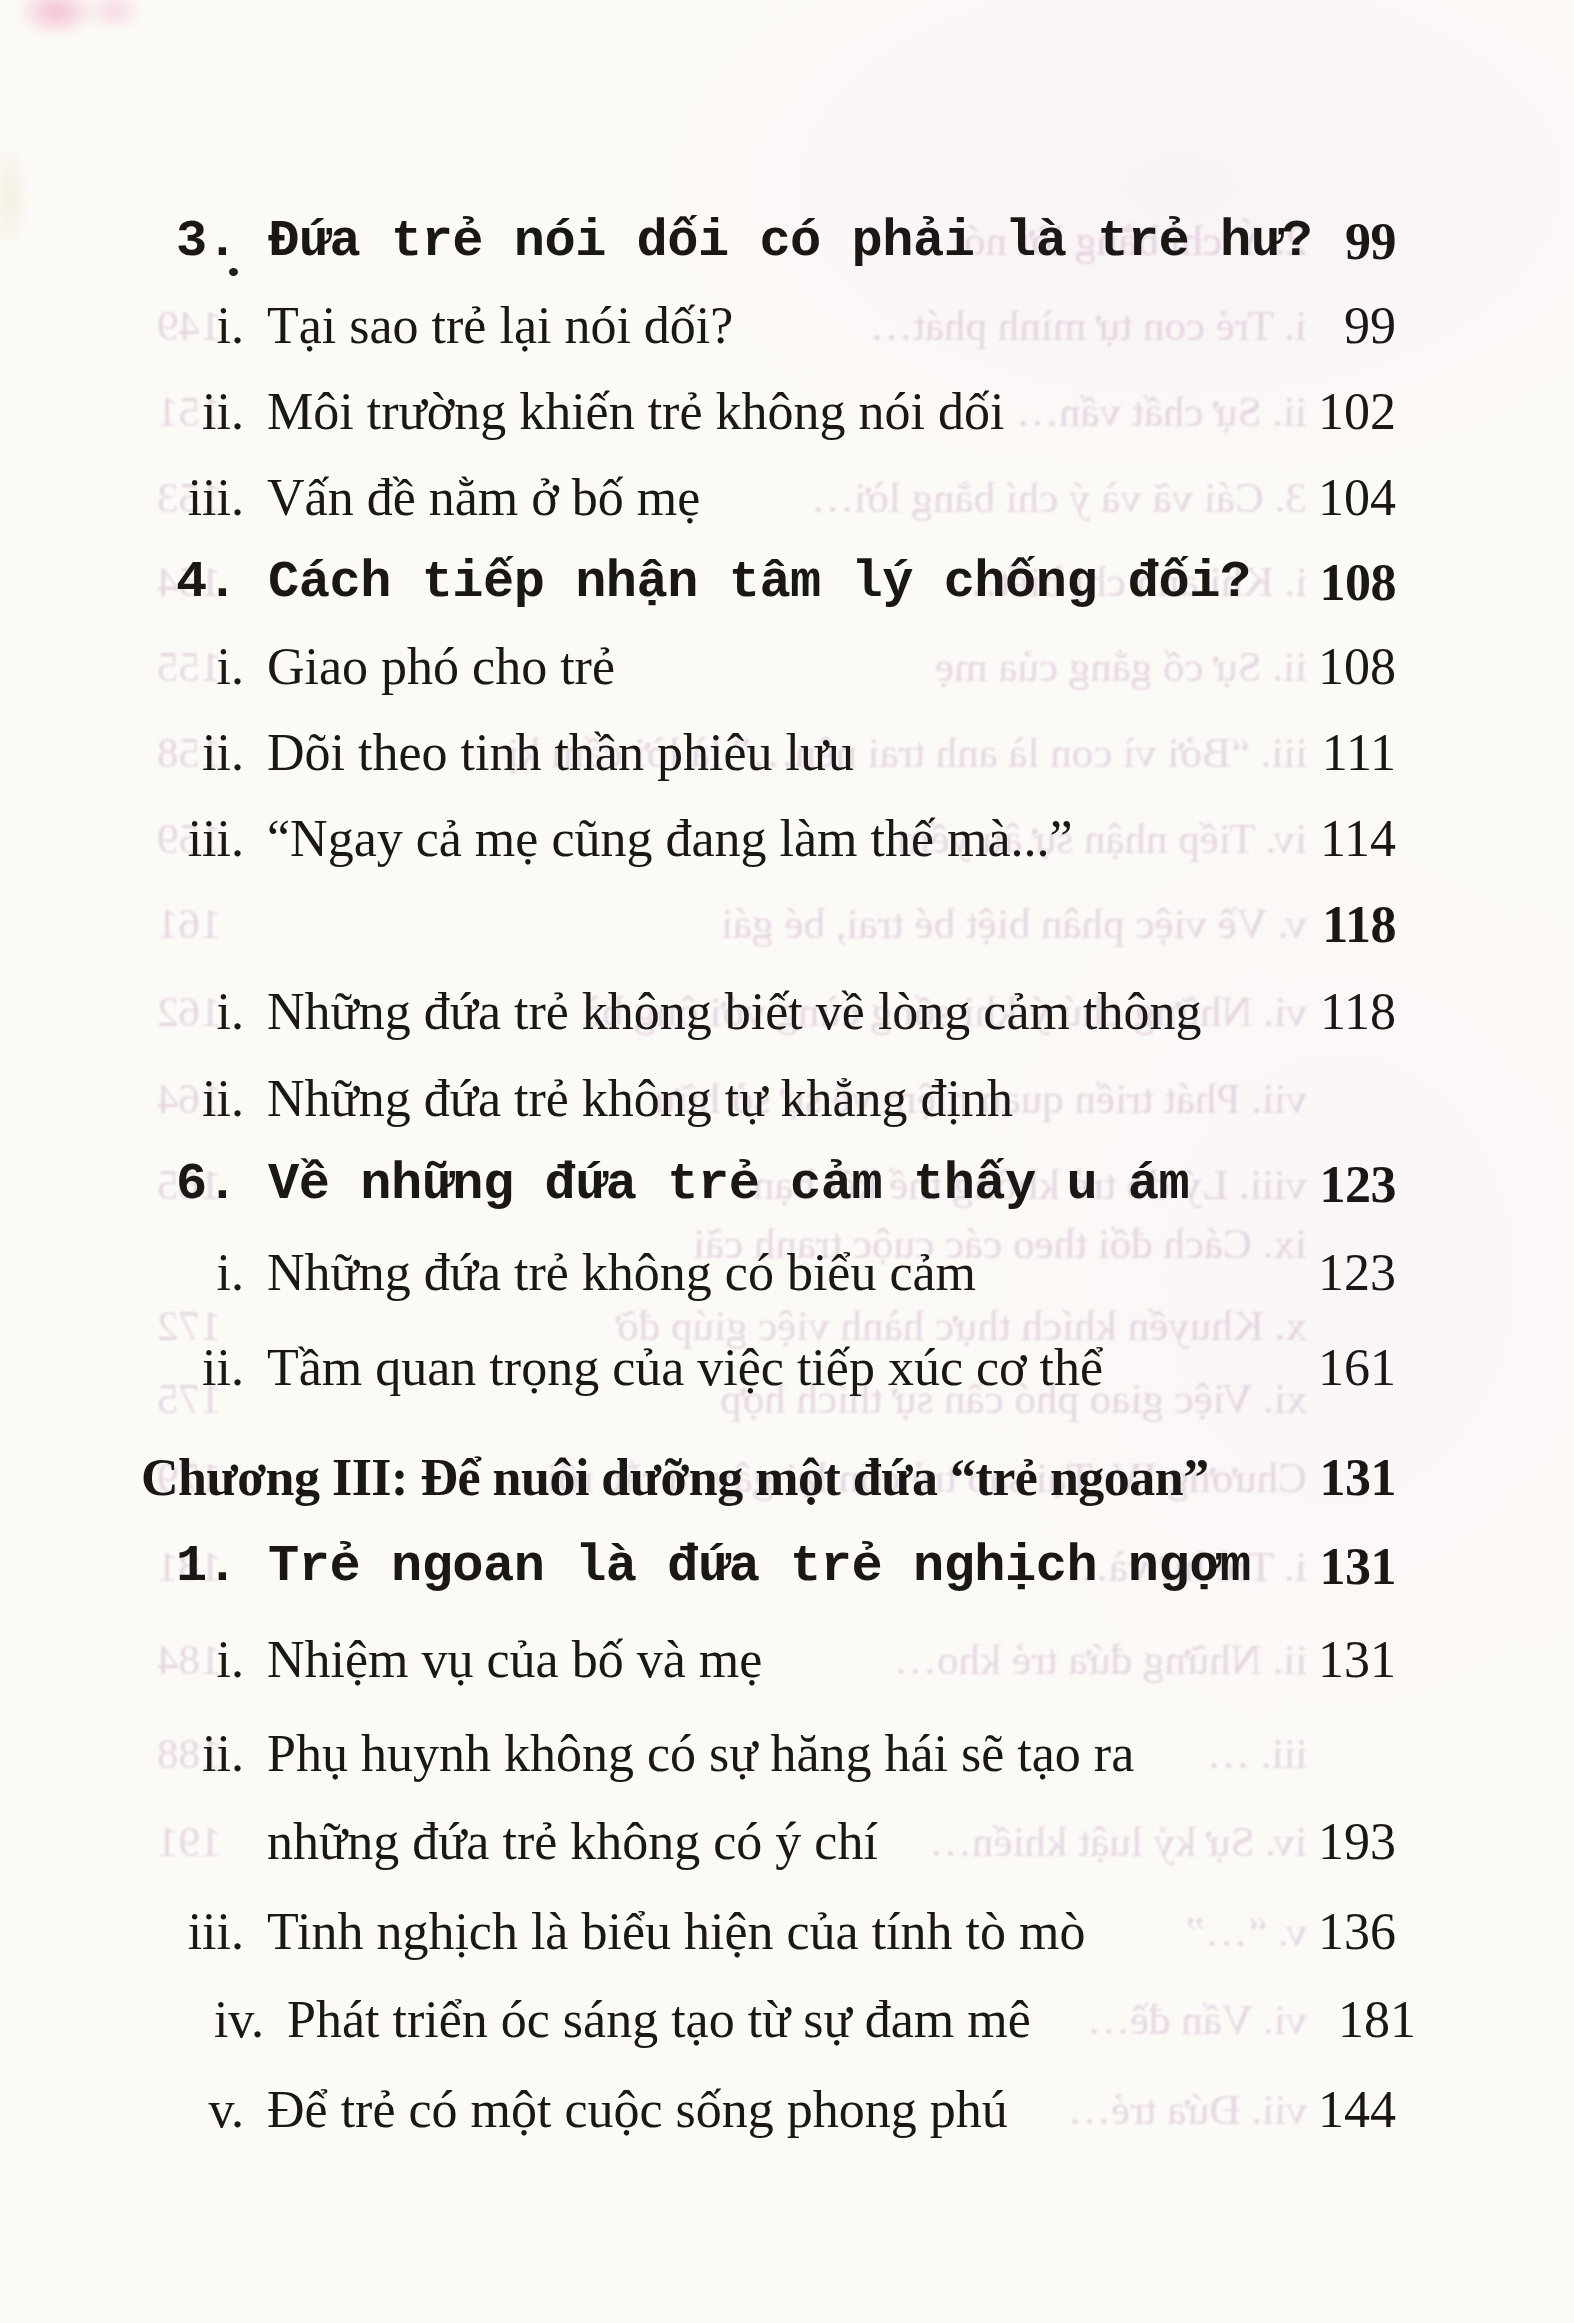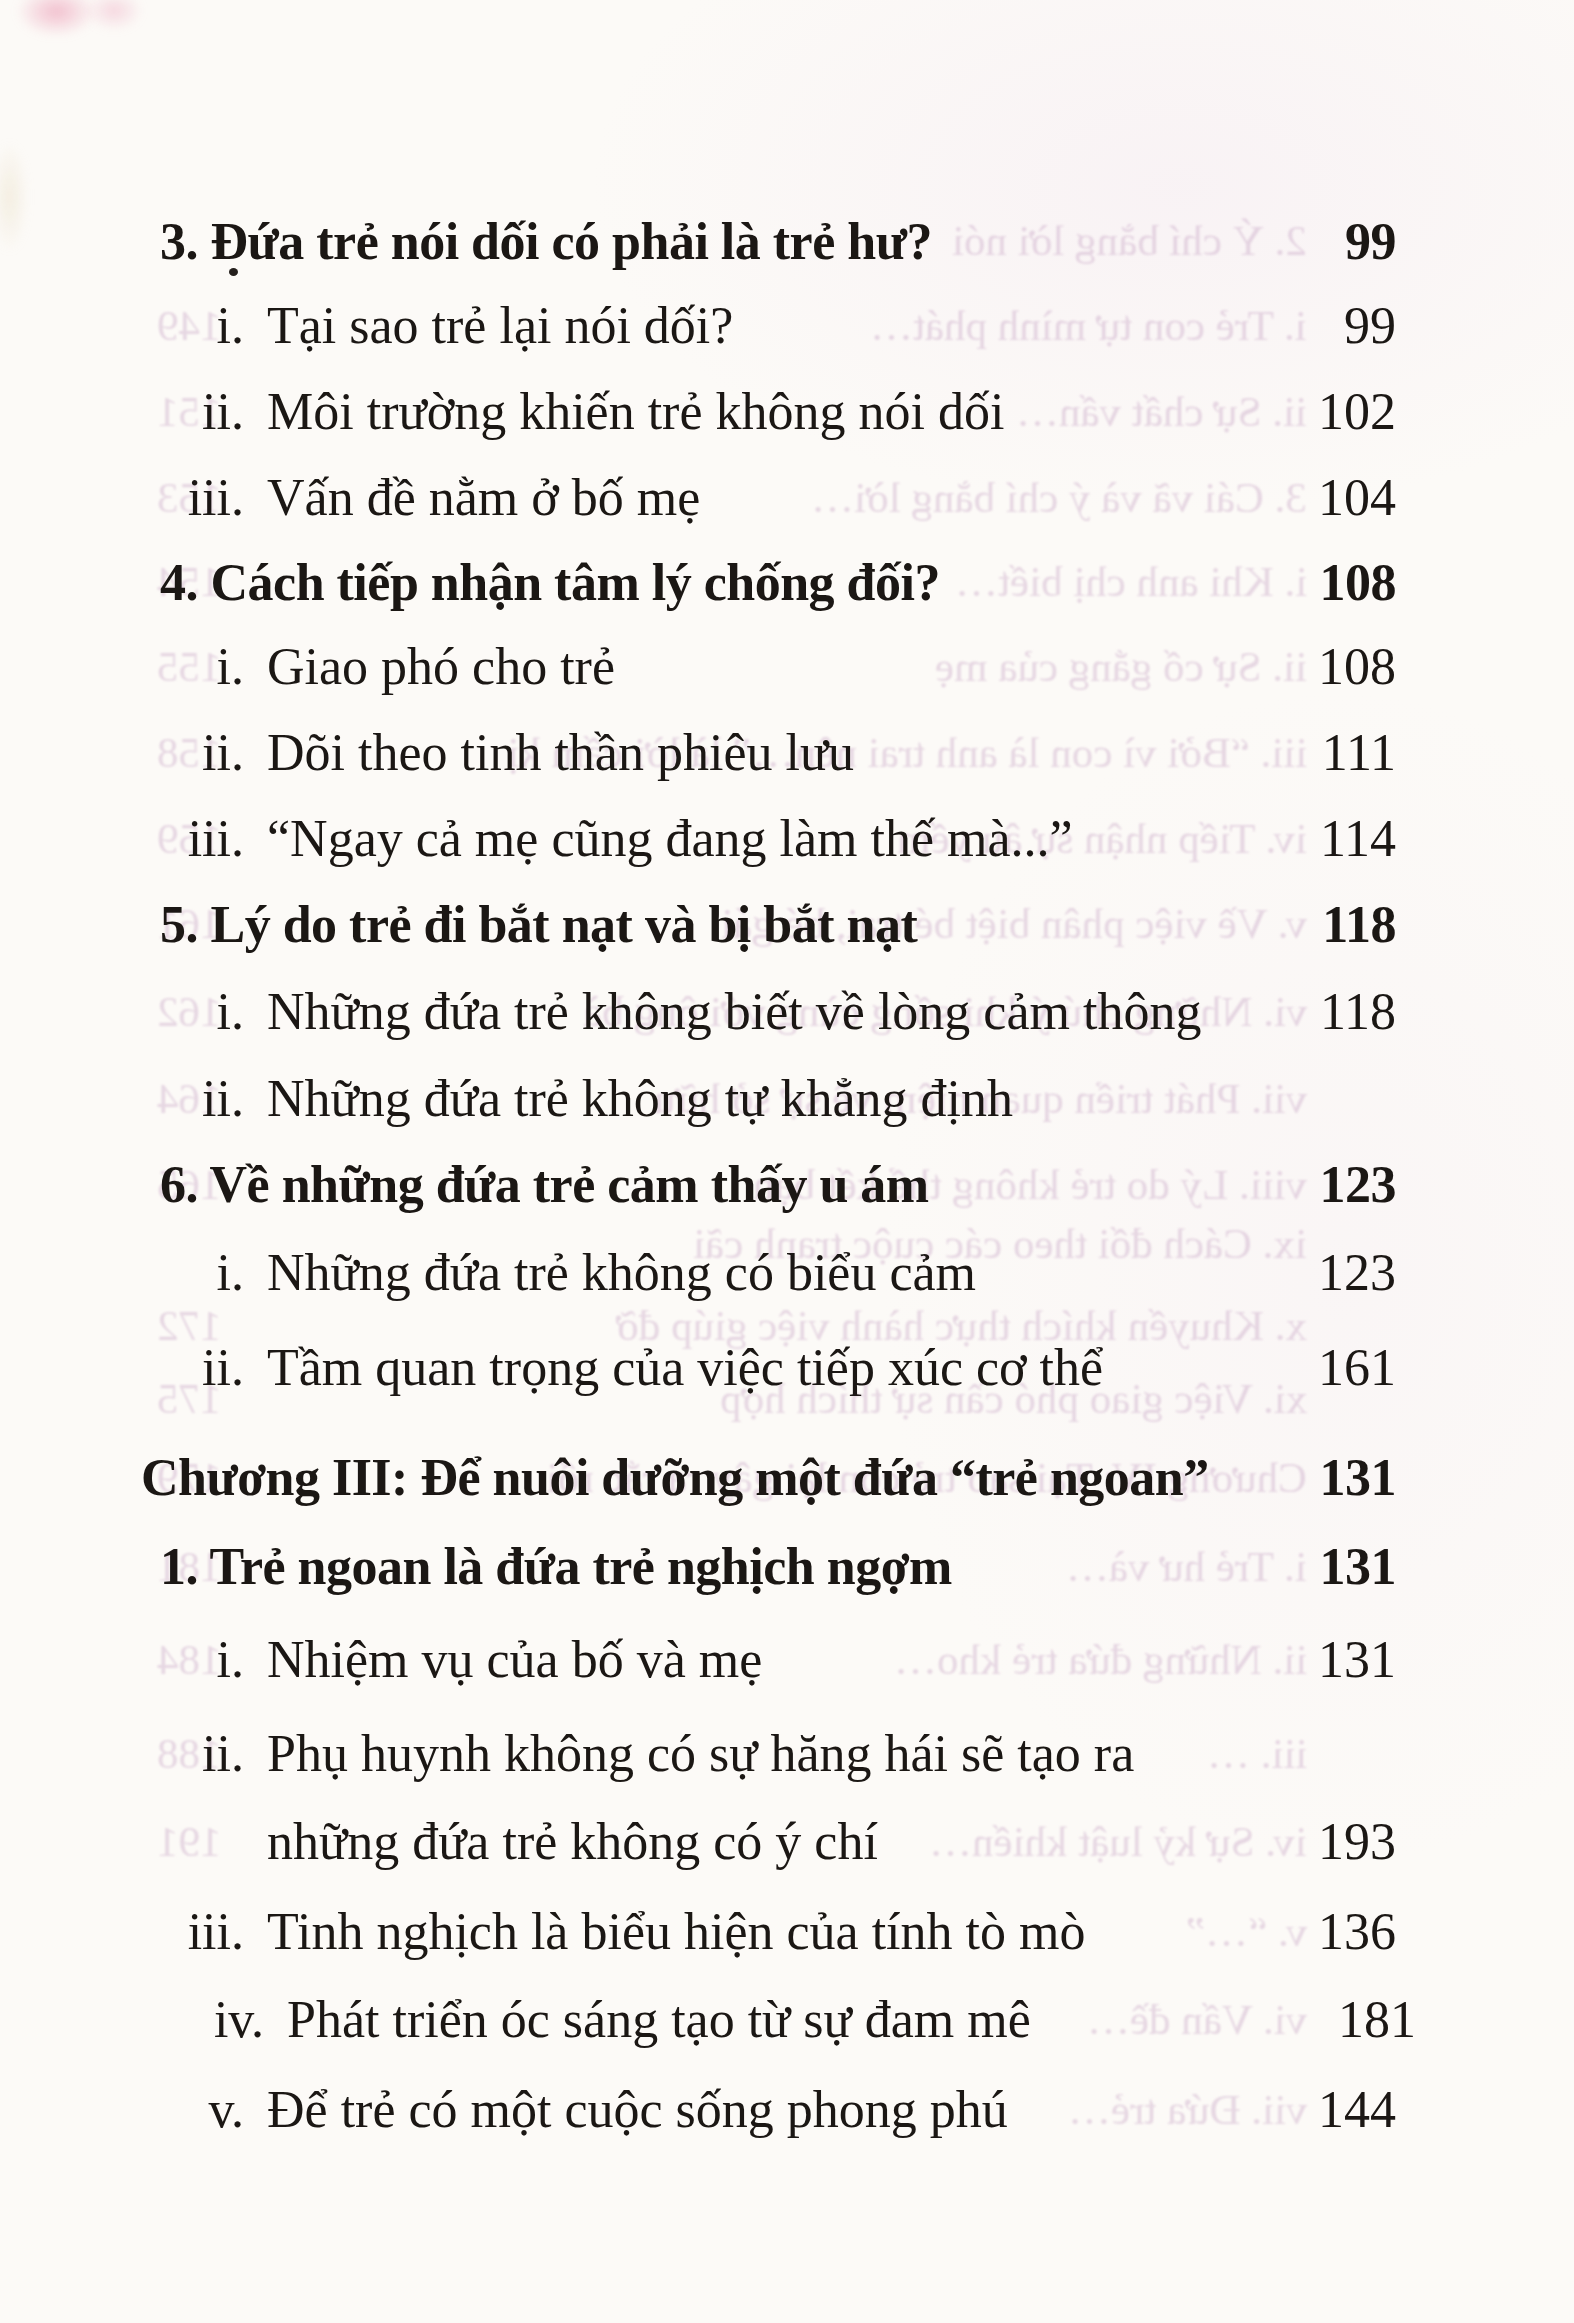--- a/index.html
+++ b/index.html
@@ -14,21 +14,21 @@
     overflow:hidden;
     font-family:"Liberation Serif","DejaVu Serif",serif;
     color:#1b1714;
   }
   
   .toc{position:absolute;inset:0;z-index:3;}
   .row{position:absolute;left:0;right:0;height:67px;font-size:52px;line-height:1.15;white-space:nowrap;}
   .row.bold{font-weight:700;letter-spacing:-0.5px;}
   .row .num{position:absolute;left:150px;width:94px;text-align:right;}
   .row .label{position:absolute;left:267px;}
-  .row.section .label{left:160px;}
+  .row.section .label{left:176px;font-family:Liberation Mono, monospace;}
   .row.chapter .label{left:141px;text-align:center;}
   .row.cont .label{left:267px;text-align:center;}
   .row .page-num{position:absolute;left:1115px;width:281px;text-align:right;}
   
   .ghost-layer{position:absolute;inset:0;z-index:1;filter:blur(1px);}
   .ghost{
     position:absolute;left:157px;right:267px;height:56px;
     display:flex;justify-content:space-between;align-items:flex-start;
     font-size:43px;line-height:1.1;white-space:nowrap;
     color:#c9a6c6;opacity:.42;
@@ -180,21 +180,20 @@
         <span class="num">ii.</span>
         <span class="label">Dõi theo tinh thần phiêu lưu</span>
         <span class="page-num">111</span>
       </div>
       <div class="row item" style="top: 809px;">
         <span class="num">iii.</span>
         <span class="label">“Ngay cả mẹ cũng đang làm thế mà...”</span>
         <span class="page-num">114</span>
       </div>
       <div class="row section bold" style="top: 895px;">
-        <span class="label">5. Lý do trẻ đi bắt nạt và bị bắt nạt</span>
         <span class="page-num">118</span>
       </div>
       <div class="row item" style="top: 982px;">
         <span class="num">i.</span>
         <span class="label">Những đứa trẻ không biết về lòng cảm thông</span>
         <span class="page-num">118</span>
       </div>
       <div class="row item" style="top: 1069px;">
         <span class="num">ii.</span>
         <span class="label">Những đứa trẻ không tự khẳng định</span>

